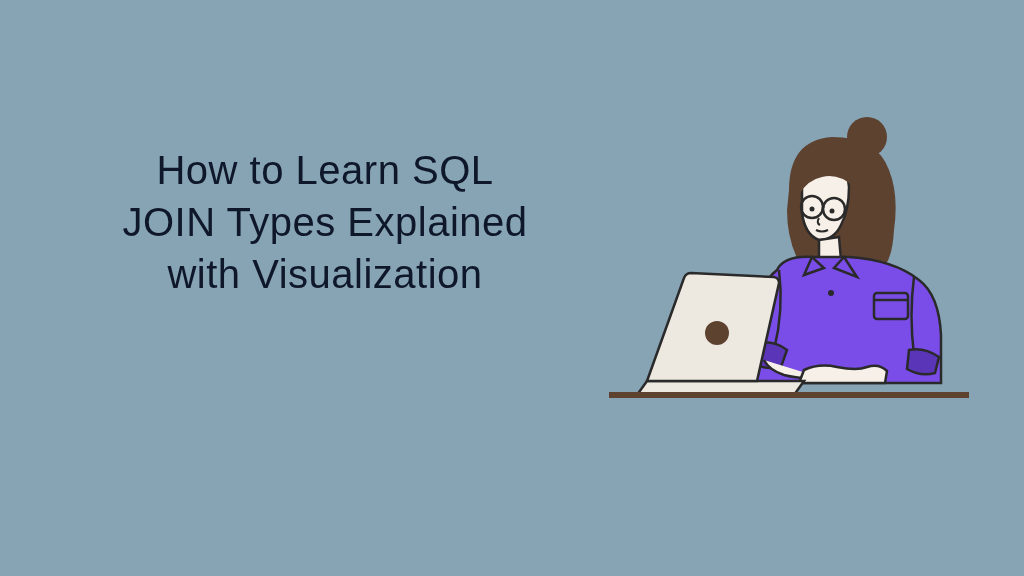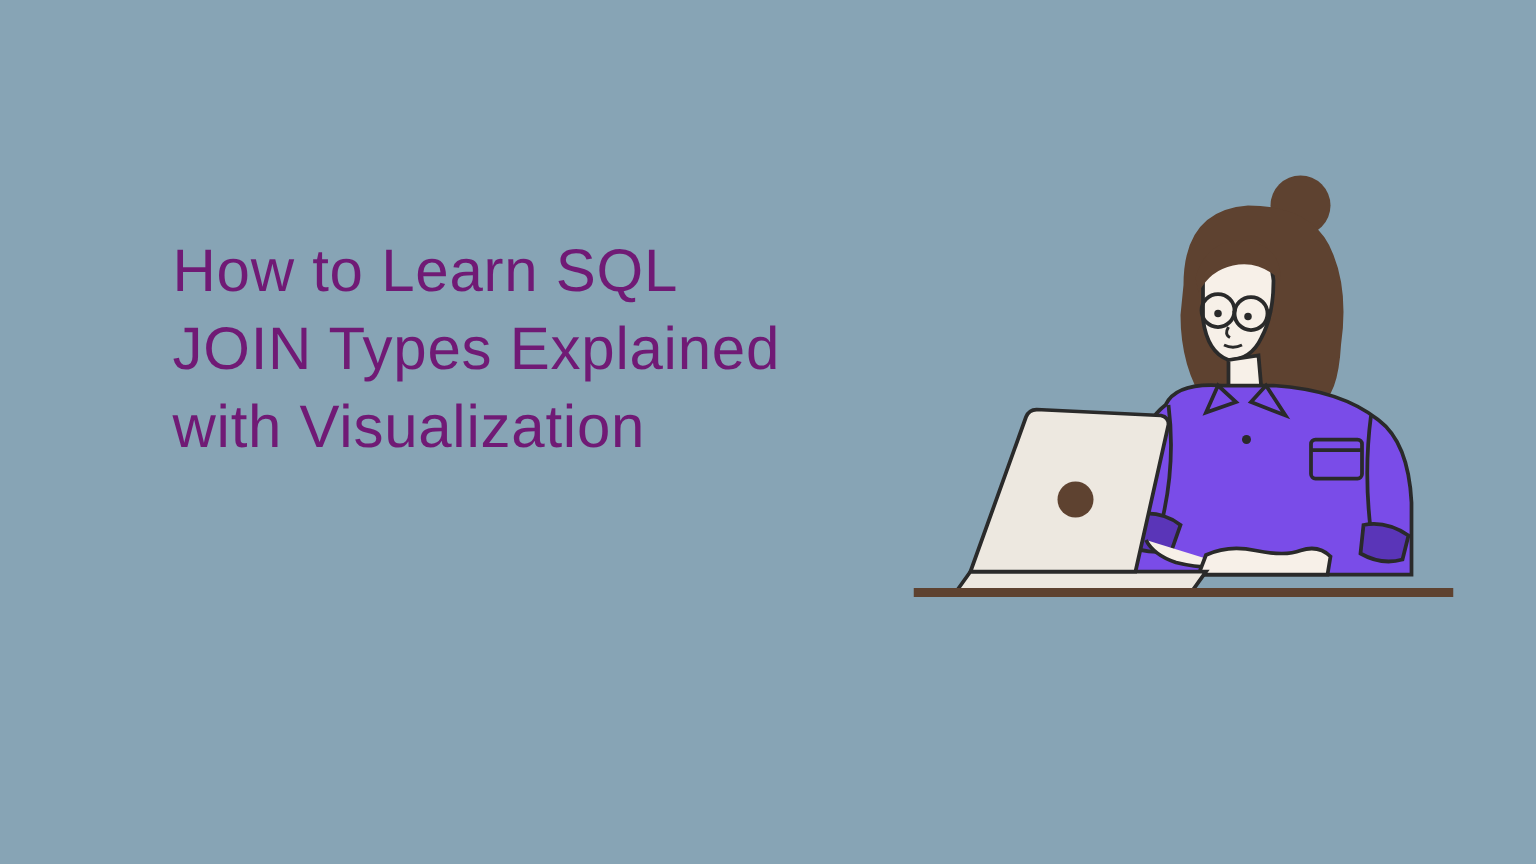--- a/index.html
+++ b/index.html
@@ -11,27 +11,28 @@
       width: 1024px;
       height: 576px;
       background-color: #87a4b5;
       position: relative;
       font-family: 'Segoe UI', Arial, sans-serif;
       overflow: hidden;
     }
     .title-text {
       position: absolute;
       left: 115px;
-      top: 155px;
+      top: 144px;
       width: 420px;
       font-size: 40px;
       font-weight: 400;
-      color: #701a75;
+      color: #0f172a;
       line-height: 1.3;
       letter-spacing: 0.5px;
+      text-align: center;
     }
     .illustration {
       position: absolute;
       right: 55px;
       top: 115px;
       width: 360px;
       height: 310px;
     }
   </style>
 </head>

